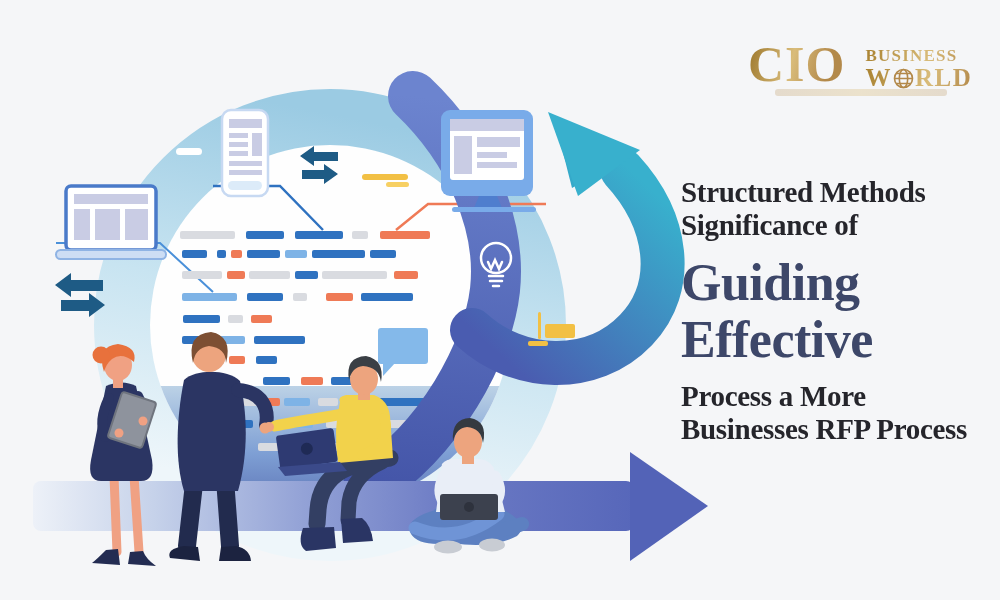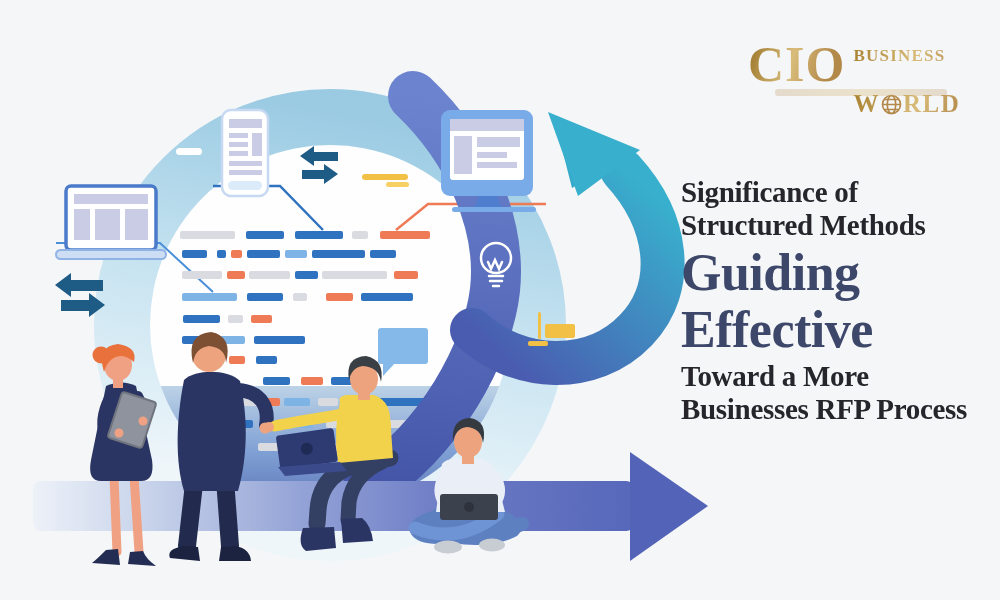--- a/index.html
+++ b/index.html
@@ -4,35 +4,35 @@
 <style>
   html,body{margin:0;padding:0;}
   .stage{position:relative;width:1000px;height:600px;background:#f5f6f8;overflow:hidden;
          font-family:"Liberation Serif","DejaVu Serif",serif;}
   .illustration{position:absolute;left:0;top:0;}
   
   .logo{position:absolute;left:748px;top:40px;width:225px;display:flex;align-items:flex-start;}
   .logo-cio{font-size:50px;line-height:48px;font-weight:700;letter-spacing:1px;
             background:linear-gradient(105deg,#9a7428,#d9bc7a 45%,#b3894a 80%);
             -webkit-background-clip:text;background-clip:text;color:transparent;}
-  .logo-col{display:flex;flex-direction:column;margin-left:8px;margin-top:6px;gap:26px;}
+  .logo-col{display:flex;flex-direction:column;margin-left:20px;margin-top:6px;}
   .logo-business{font-size:17px;letter-spacing:1.2px;font-weight:700;
             background:linear-gradient(105deg,#a8812f,#d9bc7a 60%,#b3894a);
             -webkit-background-clip:text;background-clip:text;color:transparent;}
   .logo-world{font-size:25px;line-height:24px;letter-spacing:1.5px;font-weight:700;display:flex;align-items:center;
             background:linear-gradient(105deg,#a8812f,#d9bc7a 60%,#b3894a);
             -webkit-background-clip:text;background-clip:text;color:transparent;}
   .globe{display:inline-block;margin:0 1px;}
   .logo-tagline{position:absolute;left:775px;top:89px;width:172px;height:7px;border-radius:3px;
             background:linear-gradient(90deg,rgba(179,137,74,.25),rgba(217,188,122,.35),rgba(179,137,74,.25));}
   
   .headline{position:absolute;left:681px;top:176px;width:312px;}
   .hl-small{font-size:29px;line-height:33px;font-weight:700;color:#25252b;letter-spacing:-0.3px;}
   .hl-big{font-size:52px;line-height:57px;font-weight:700;color:#3d4769;letter-spacing:-0.5px;}
-  .hl-gap-top{margin-top:2px;}
+  .hl-gap-top{margin-top:12px;}
 </style>
 </head>
 <body>
 
 <div class="stage">
 
   <svg class="illustration" width="720" height="600" viewBox="0 0 720 600">
     <defs>
       <linearGradient id="gRing" x1="0.55" y1="0" x2="0.35" y2="1">
         <stop offset="0" stop-color="#9bcbe3"></stop>
@@ -284,21 +284,21 @@
               <path d="M1.5,10.5 L19.5,10.5 M3,5.5 L18,5.5 M3,15.5 L18,15.5"></path>
             </g>
           </svg>
           <span>RLD</span>
         </span>
     </span>
   </div>
   <div class="logo-tagline"></div>
 
   <div class="headline">
+    <div class="hl-small">Structured Methods</div>
     <div class="hl-small">Significance of</div>
-    <div class="hl-small">Structured Methods</div>
     <div class="hl-big hl-gap-top">Guiding</div>
     <div class="hl-big">Effective</div>
-    <div class="hl-small hl-gap-top">Toward a More</div>
+    <div class="hl-small hl-gap-top">Process a More</div>
     <div class="hl-small">Businesses RFP Process</div>
   </div>
 
 </div>
 
 </body></html>

